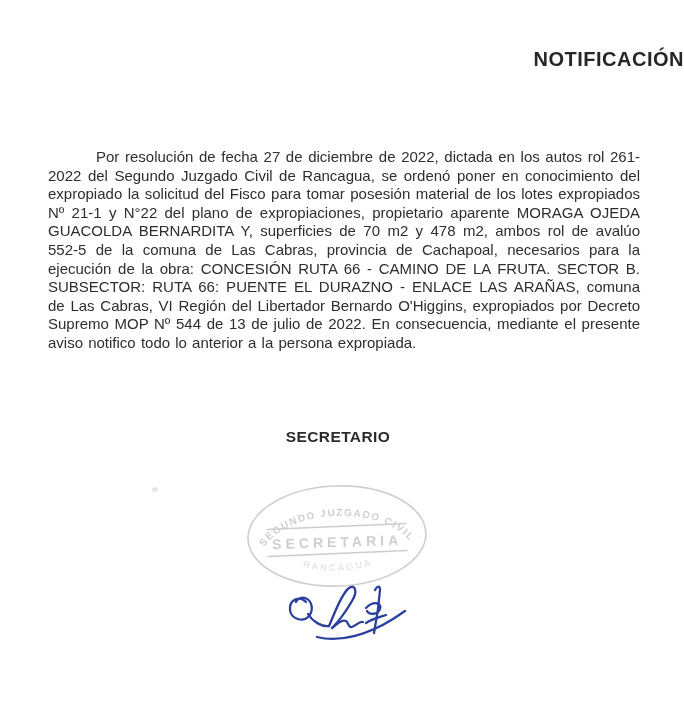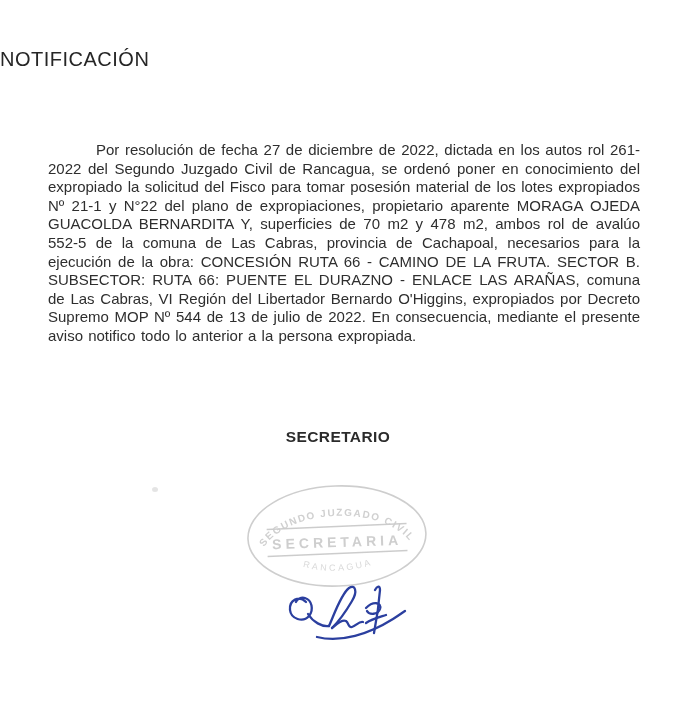--- a/index.html
+++ b/index.html
@@ -14,29 +14,29 @@
     background: #ffffff;
     overflow: hidden;
     font-family: "Liberation Sans", sans-serif;
     color: #2e2e2e;
   }
   .doc-title {
     position: absolute;
     top: 48px;
     left: 0;
     width: 100%;
-    text-align: left;
+    text-align: right;
     font-size: 20px;
-    font-weight: normal;
+    font-weight: bold;
     letter-spacing: 0.5px;
     color: #262626;
   }
   .doc-body {
     position: absolute;
-    top: 126px;
+    top: 133px;
     left: 48px;
     width: 592px;
     font-size: 15px;
     line-height: 18.6px;
     text-align: justify;
     text-indent: 48px;
     color: #2e2e2e;
     word-spacing: 1px;
   }
   .secretary {

